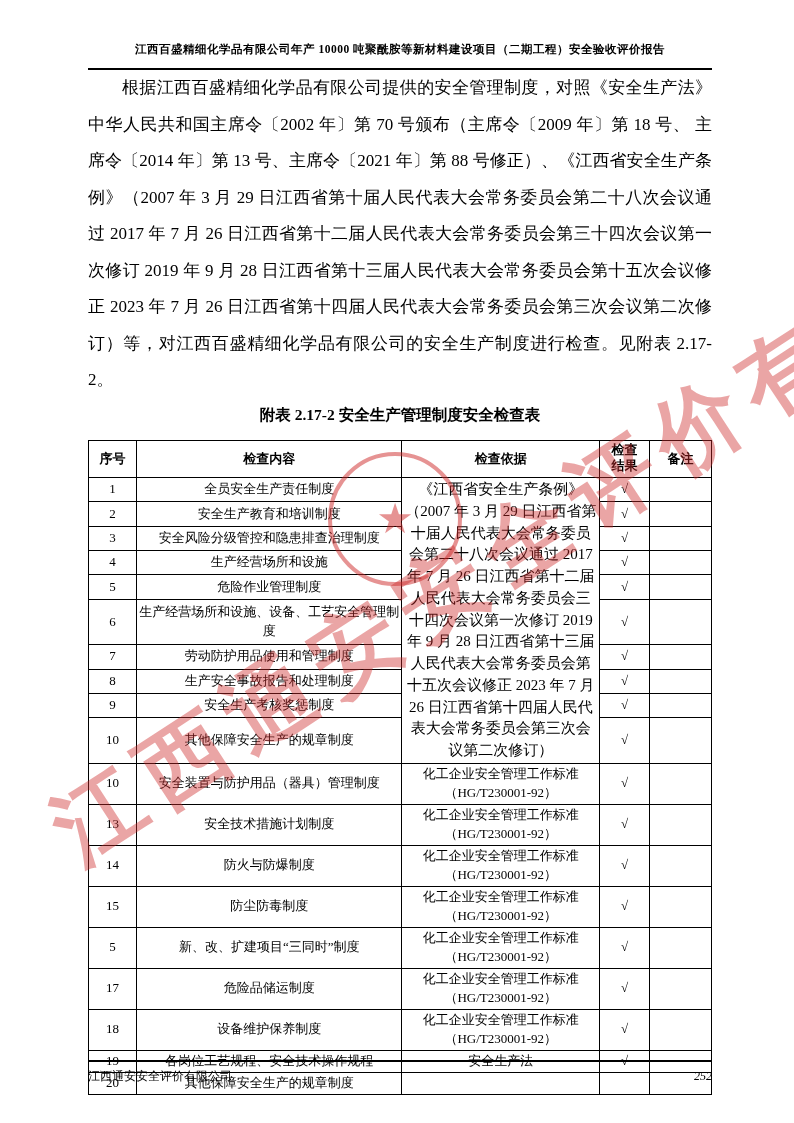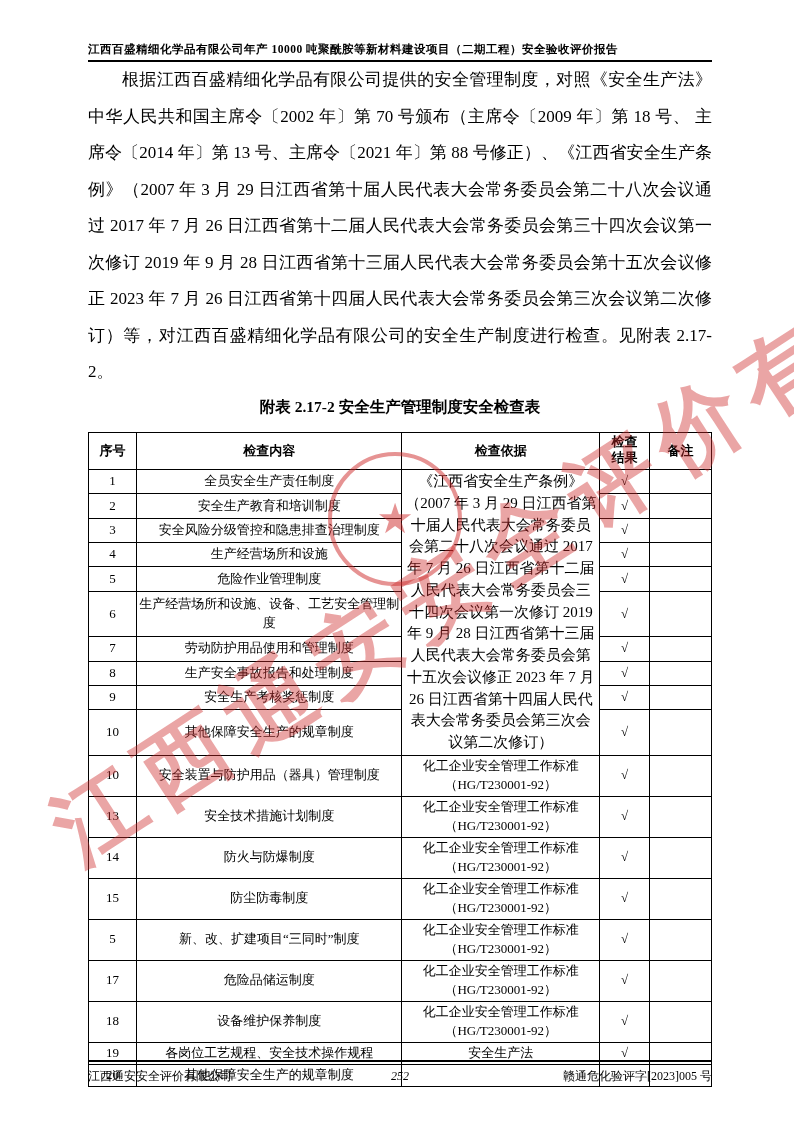--- a/index.html
+++ b/index.html
@@ -8,24 +8,25 @@
     width:794px;height:1123px;
     background:#ffffff;
     margin:0 auto;
     box-sizing:border-box;
     padding:42px 82px 0 88px;
     font-family:"Liberation Serif","DejaVu Serif",serif;
     color:#000;
     overflow:hidden;
   }
   .doc-header{
+    text-align:center;
     font-weight:bold;
     font-size:11.5px;
     letter-spacing:0.5px;
-    padding-bottom:3px;
+    padding-bottom:11px;
     border-bottom:2px solid #000;
   }
   .body-paragraph{
     font-size:17px;
     line-height:2.15;
     text-align:justify;
     text-indent:2em;
   }
   .table-title{
     margin-top:6px;
@@ -258,21 +259,20 @@
         <td class="cell-basis"></td>
         <td></td>
         <td></td>
       </tr>
     </tbody>
   </table>
 
   <div class="footer">
     <span class="f-left">江西通安安全评价有限公司</span>
     <span class="f-center">252</span>
-    <span class="f-right">赣通危化验评字[2023]005 号</span>
   </div>
 
   <div class="wm-layer">
     <div class="wm-seal">
       <span class="star">★</span>
     </div>
     <div class="wm-text">江西通安安全评价有限公司</div>
   </div>
 
 </div>

